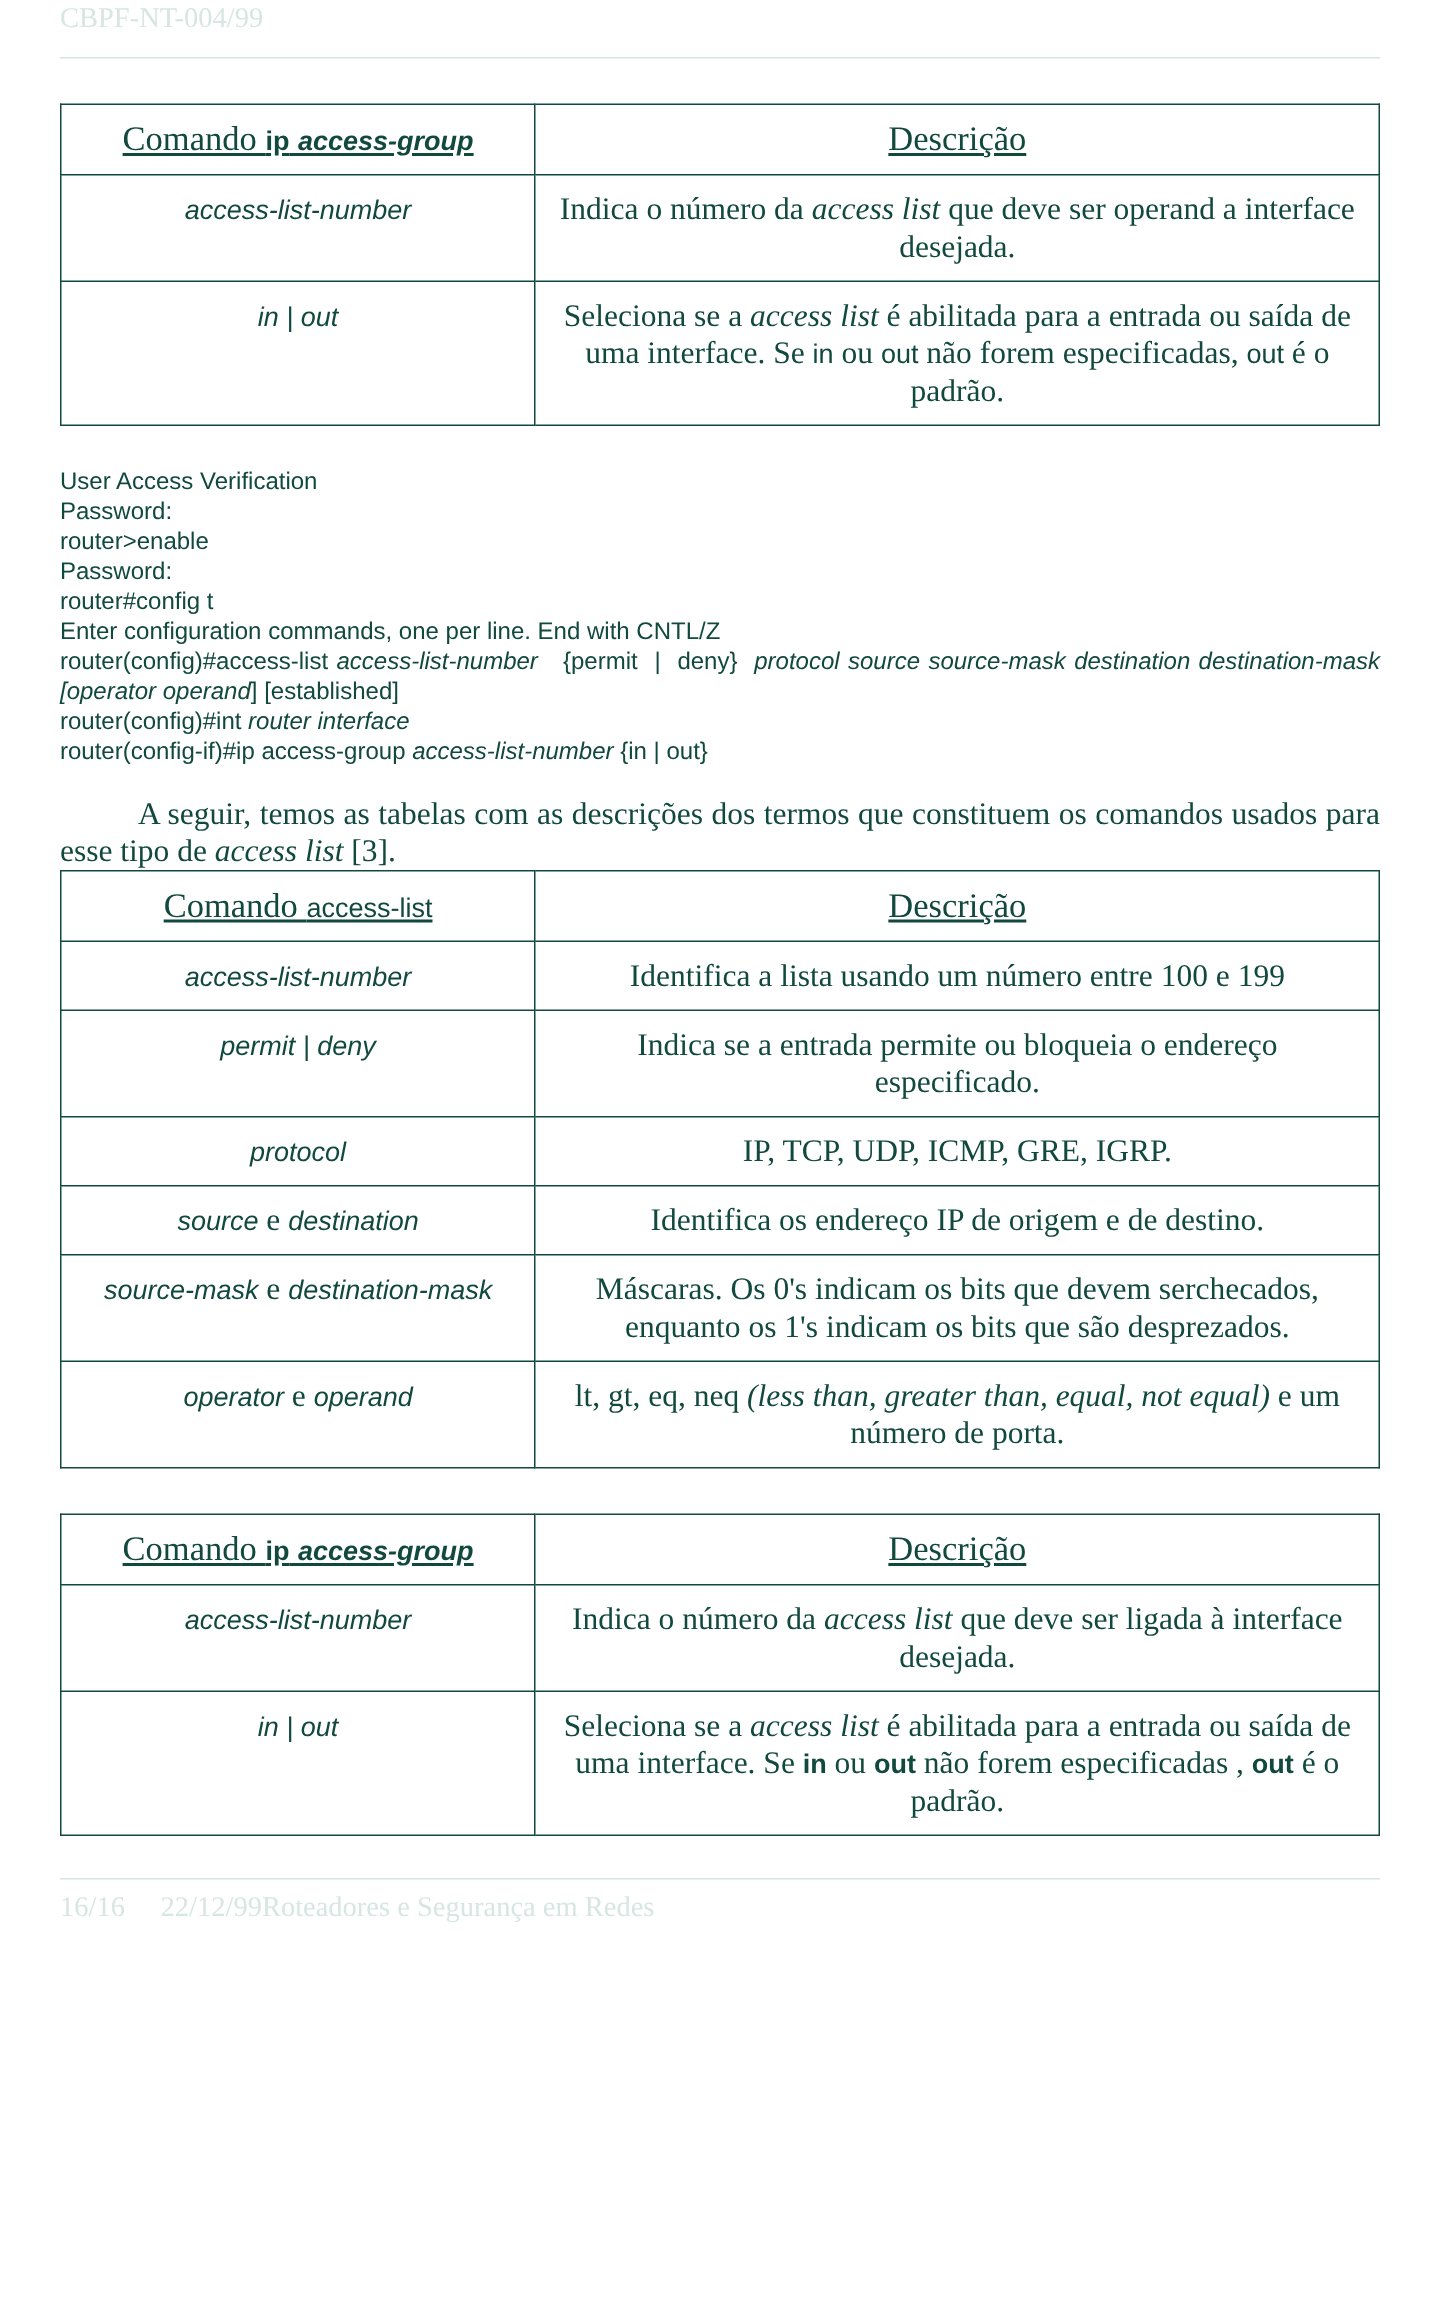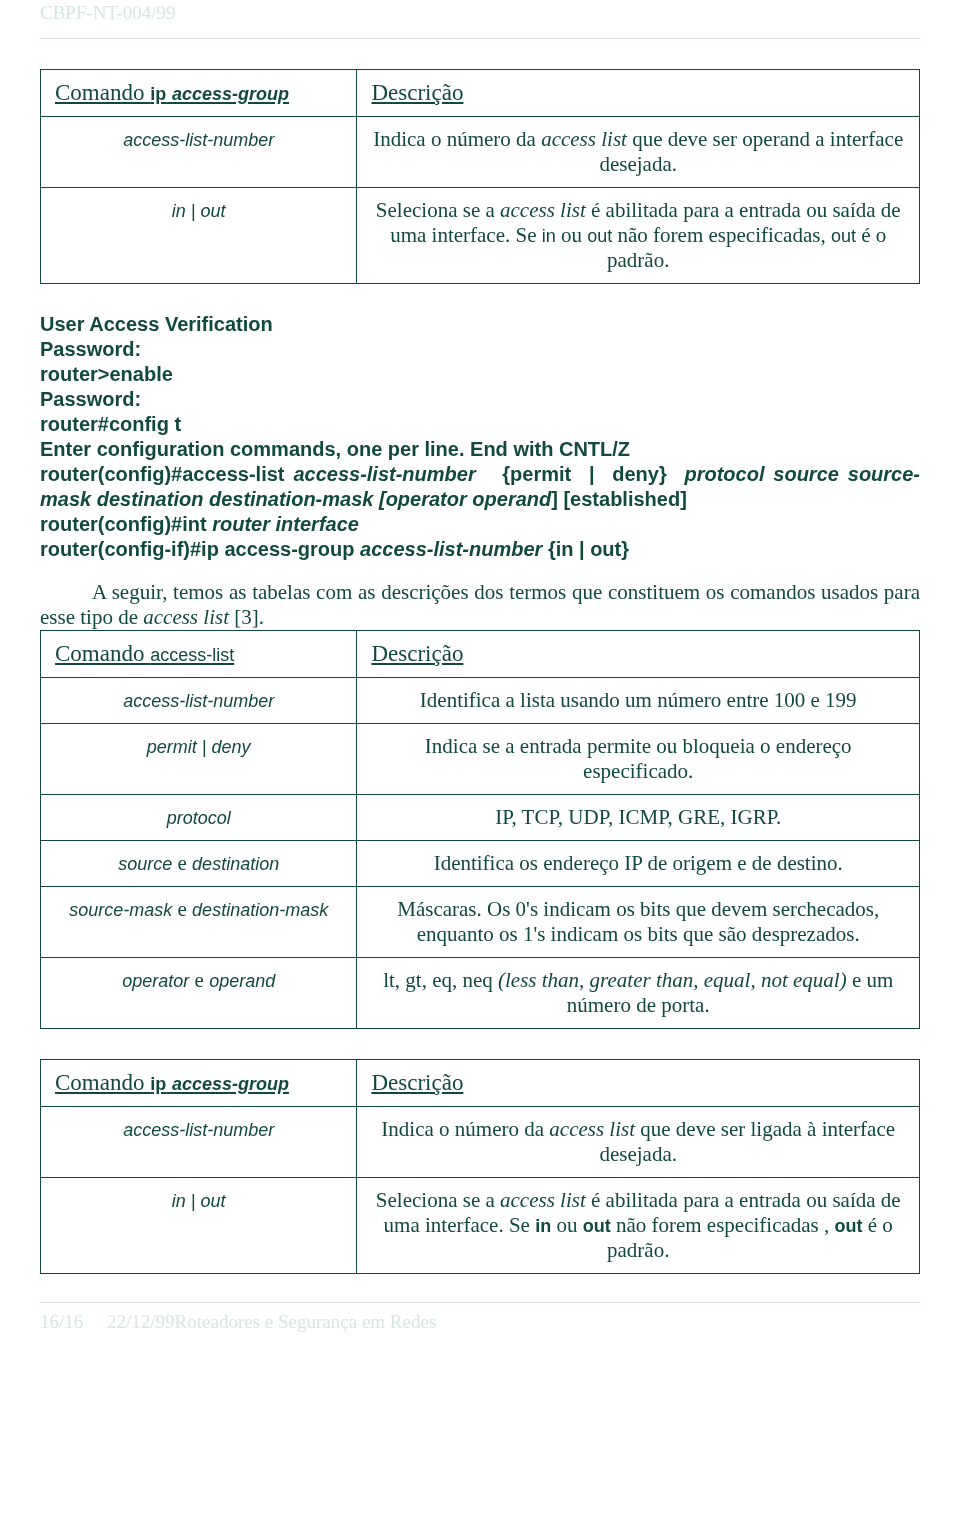--- a/index.html
+++ b/index.html
@@ -38,21 +38,21 @@
     width: 100%;
     margin-bottom: 28px;
   }
   table.cmd td, table.cmd th {
     border: 1.5px solid #12493e;
     padding: 10px 14px;
     vertical-align: top;
   }
   table.cmd th {
     font-weight: normal;
-    text-align: left;
+    text-align: center;
     font-size: 23px;
   }
   table.cmd td {
     font-size: 21px;
     text-align: center;
   }
   table.cmd .left {
     width: 36%;
   }
   .hcell {
@@ -64,22 +64,22 @@
   }
   .ital { font-style: italic; }
   .bold { font-weight: bold; }
   .section-title {
     font-size: 25px;
     font-weight: bold;
     margin: 6px 0 22px 0;
   }
   .code-block {
     font-family: Arial, Helvetica, sans-serif;
-    font-size: 20px;
-    font-weight: bold;
+    font-size: 16px;
+    font-weight: normal;
     line-height: 1.25;
     margin-bottom: 18px;
     text-align: justify;
   }
   .paragraph {
     font-size: 21px;
     text-align: justify;
     text-indent: 52px;
   }
   .footer {

